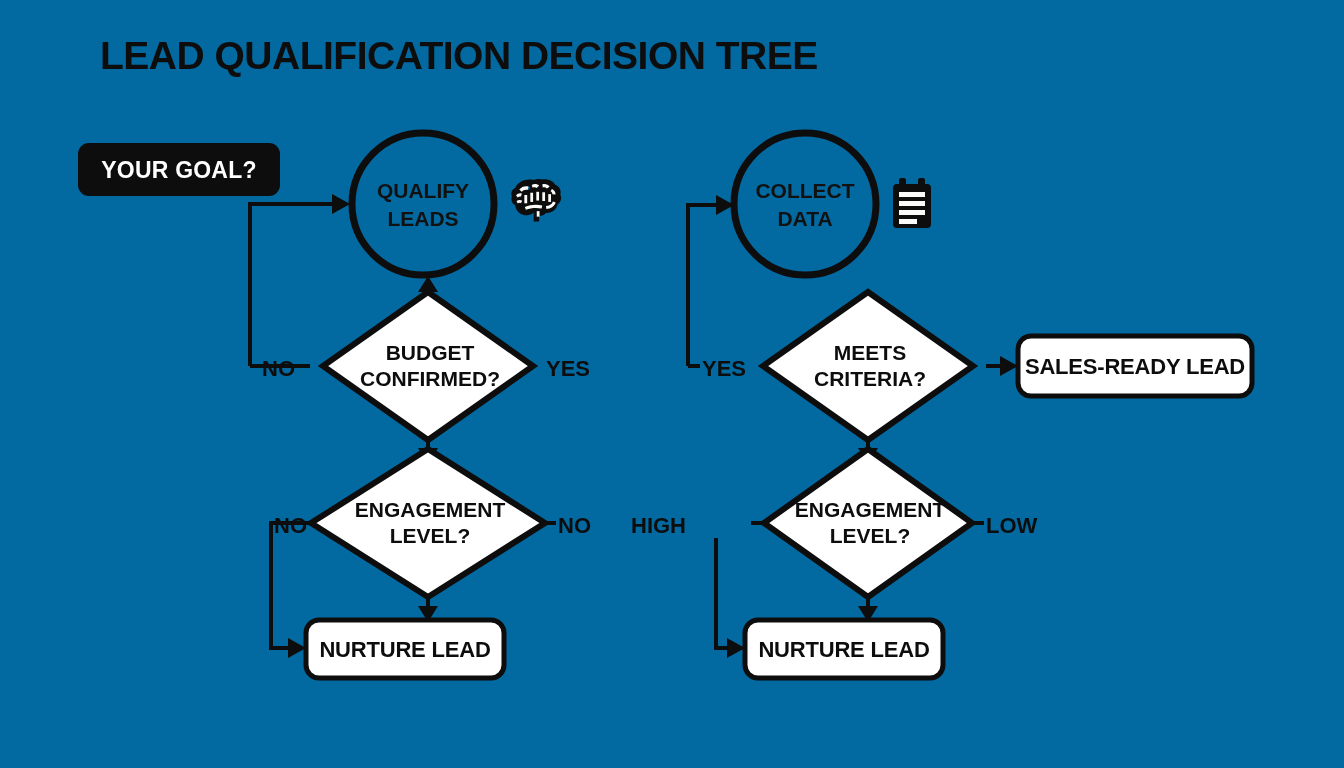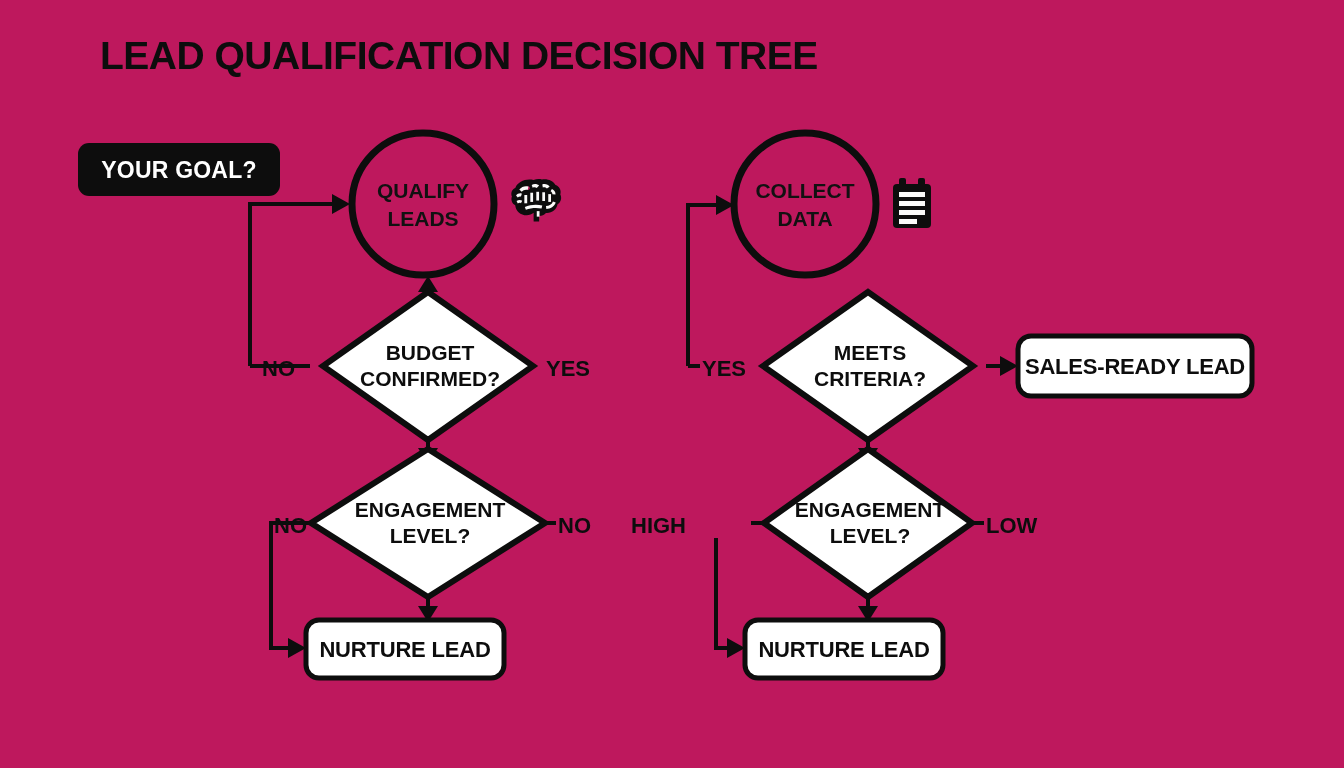--- a/index.html
+++ b/index.html
@@ -10,21 +10,21 @@
   body {
     width: 1344px;
     height: 768px;
     overflow: hidden;
     font-family: "Liberation Sans", sans-serif;
   }
   #canvas {
     position: relative;
     width: 1344px;
     height: 768px;
-    background: #be185d;
+    background: #0369a1;
   }
   #diagram {
     position: absolute;
     left: 0;
     top: 0;
     width: 1344px;
     height: 768px;
     display: block;
   }
   .flow-title {

